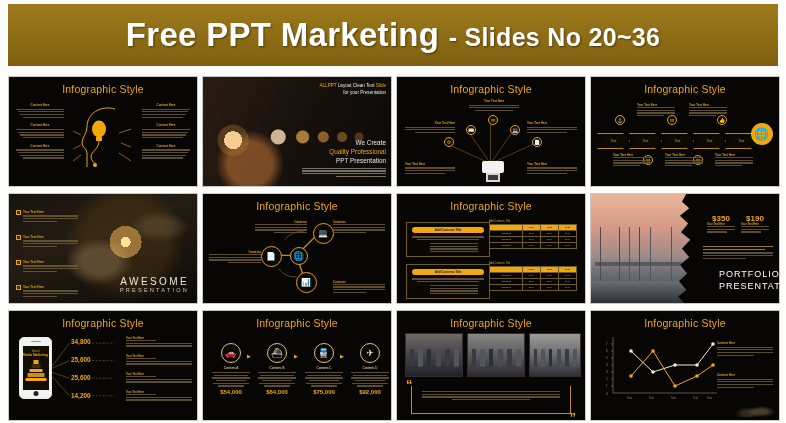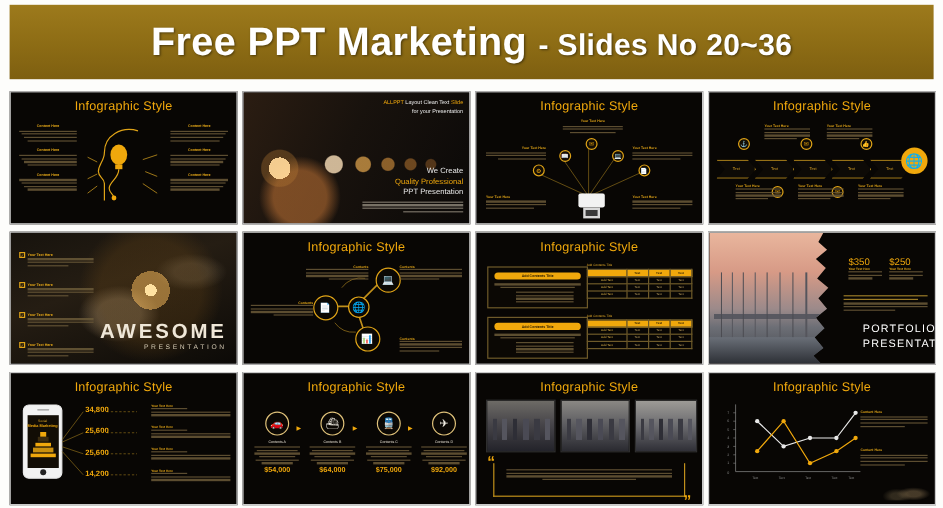--- a/index.html
+++ b/index.html
@@ -77,21 +77,21 @@
       radial-gradient(circle at 62% 44%, rgba(255,226,160,1) 0 5px, rgba(255,190,90,.55) 5px 16px, rgba(120,80,25,.25) 16px 42px, transparent 60px),
       radial-gradient(ellipse at 48% 62%, rgba(190,165,130,.35) 0 18px, transparent 34px),
       radial-gradient(ellipse at 80% 30%, rgba(160,140,110,.25) 0 14px, transparent 30px),
       linear-gradient(160deg,#17130d 0%,#251d13 40%,#0c0a07 100%); }
   .s5 .chk { position:absolute; left:7px; width:62px; }
   .s5 .chk .bx { position:absolute; left:0; top:0; width:4.5px; height:4.5px;
     border:.7px solid #e0a417; color:#f0a80c; font-size:3.6px; line-height:4px; text-align:center;}
   .s5 .chk .bd { margin-left:7px; }
   .s5 .chk .h { color:#e0a417; font-size:3px; font-weight:bold; margin-bottom:1.4px; }
   .s5 .awe { position:absolute; right:8px; bottom:10px; text-align:right; color:#efe7d8; }
-  .s5 .awe .a1 { font-size:17px; letter-spacing:2.4px;font-weight:bold; }
+  .s5 .awe .a1 { font-size:10px; letter-spacing:2.4px; }
   .s5 .awe .a2 { font-size:5.6px; letter-spacing:2.2px; color:#cfc4ae; }
 
   
   .ring { position:absolute; border:.9px solid #e0a417; border-radius:50%;
     background:#0b0804; display:flex; align-items:center; justify-content:center;
     color:#f0a80c; }
   .s6 .tb { position:absolute; width:52px; }
 
   
   .pill { background:#f0a80c; color:#241803; font-size:3px; font-weight:bold;
@@ -111,21 +111,21 @@
     background:
       linear-gradient(180deg,#e9b69d 0%,#d79a86 30%,#9c8a8a 58%,#6d6f76 72%,#3e4249 100%);
     clip-path:polygon(0 0,92% 0,88% 7%,95% 13%,86% 20%,94% 27%,87% 35%,96% 42%,
       88% 50%,95% 58%,86% 65%,93% 73%,85% 80%,92% 88%,84% 94%,90% 100%,0 100%); }
   .harbor .cranes { position:absolute; left:4%; bottom:18%; width:88%; height:52%;
     background:
       linear-gradient(90deg,transparent 0 6%,#4a4a50 6% 7%,transparent 7% 16%,#55555c 16% 17%,transparent 17% 26%,#4a4a50 26% 27%,transparent 27% 37%,#55555c 37% 38%,transparent 38% 48%,#4a4a50 48% 49%,transparent 49% 60%,#55555c 60% 61%,transparent 61% 72%,#4a4a50 72% 73%,transparent 73% 84%,#55555c 84% 85%,transparent 85%),
       linear-gradient(180deg,transparent 0 62%,#585860 62% 70%,transparent 70%); }
   .harbor .water { position:absolute; left:0; bottom:0; width:100%; height:20%;
     background:linear-gradient(180deg,#6a6f78,#2d3036); }
-  .s8 .price { color:#f0a80c; font-size:8px; font-weight:normal; }
+  .s8 .price { color:#f0a80c; font-size:8px; font-weight:bold;text-align:center; }
   .s8 .pt { position:absolute; }
 
   
   .phone { position:absolute; left:10px; top:26px; width:33px; height:62px;
     border:1.2px solid #e9e9e9; border-radius:5px; background:#f2f2f2;
     display:flex; align-items:center; justify-content:center; }
   .phone .scr { width:26px; height:44px; background:#120d05; position:relative; }
   .phone .spk { position:absolute; top:3px; left:50%; transform:translateX(-50%);
     width:10px; height:1.4px; background:#9a9a9a; border-radius:1px; }
   .phone .hm { position:absolute; bottom:2.5px; left:50%; transform:translateX(-50%);
@@ -623,21 +623,21 @@
     <div class="pt" style="left:116px;top:20px;width:28px">
       <div class="price">$350</div>
       <div class="lbl" style="font-size:2.6px">Your Text Here</div>
       <div class="lines">
           <i style="width:100%"></i>
           <i style="width:100%"></i>
           <i style="width:70%"></i>
         </div>
     </div>
     <div class="pt" style="left:150px;top:20px;width:28px">
-      <div class="price">$250</div>
+      <div class="price">$190</div>
       <div class="lbl" style="font-size:2.6px">Your Text Here</div>
       <div class="lines">
           <i style="width:100%"></i>
           <i style="width:100%"></i>
           <i style="width:70%"></i>
         </div>
     </div>
 
     <div class="pt" style="left:112px;top:52px;width:70px">
       <div class="lines">

